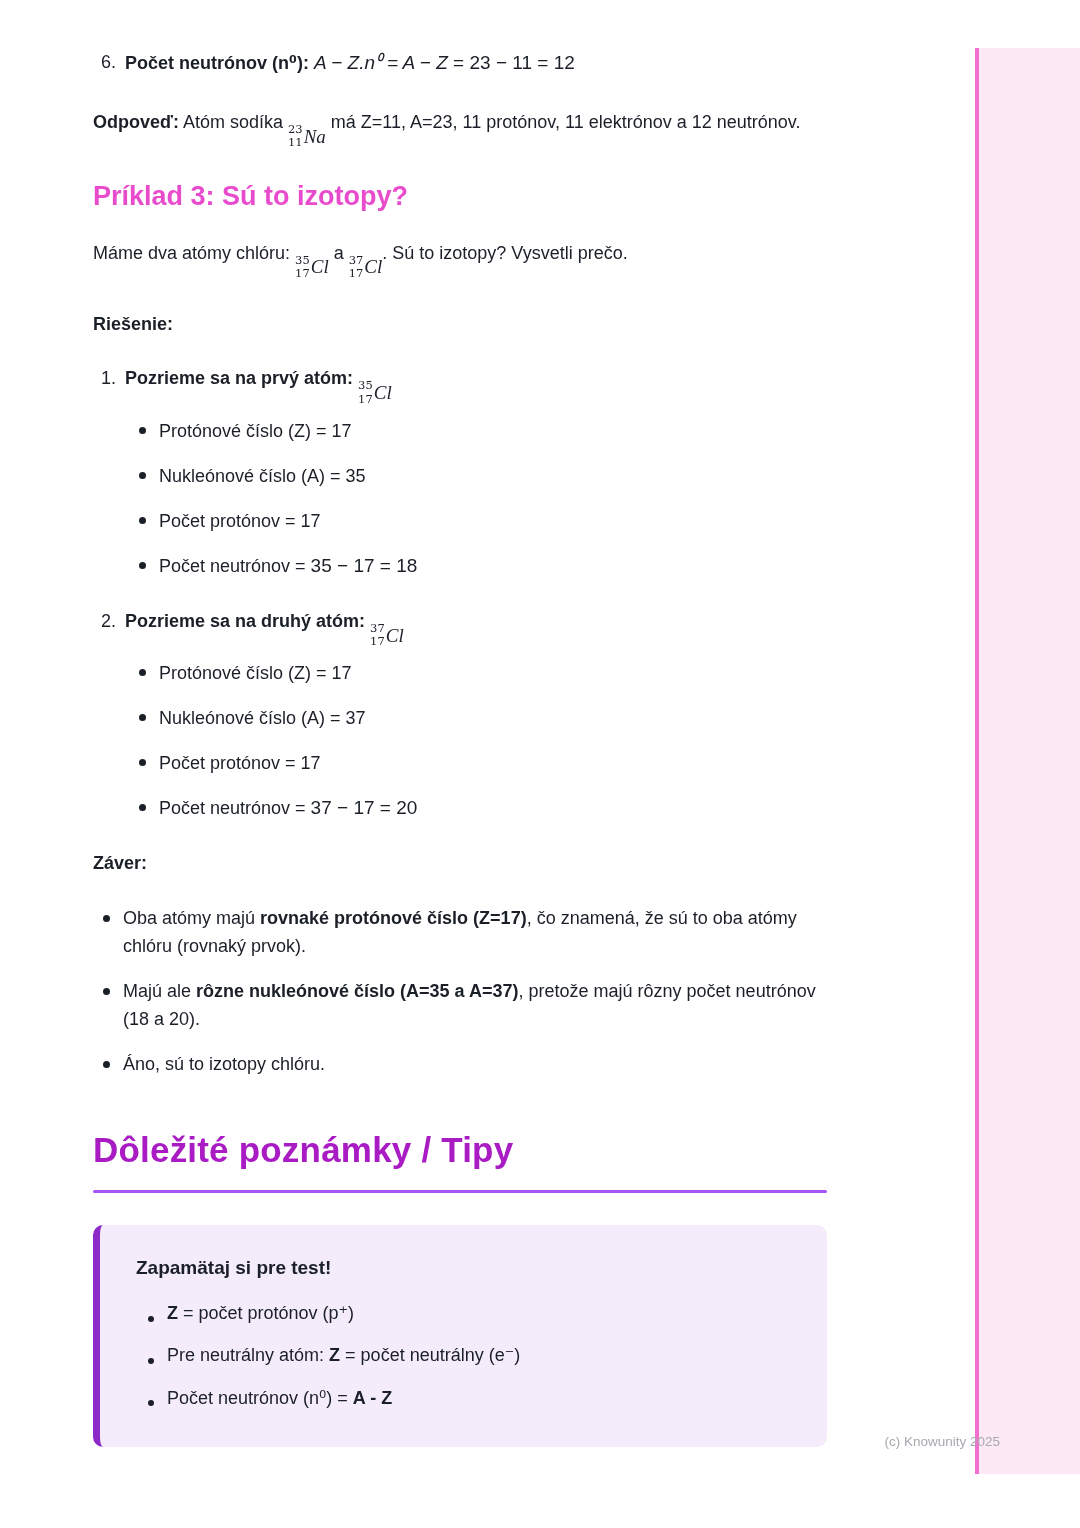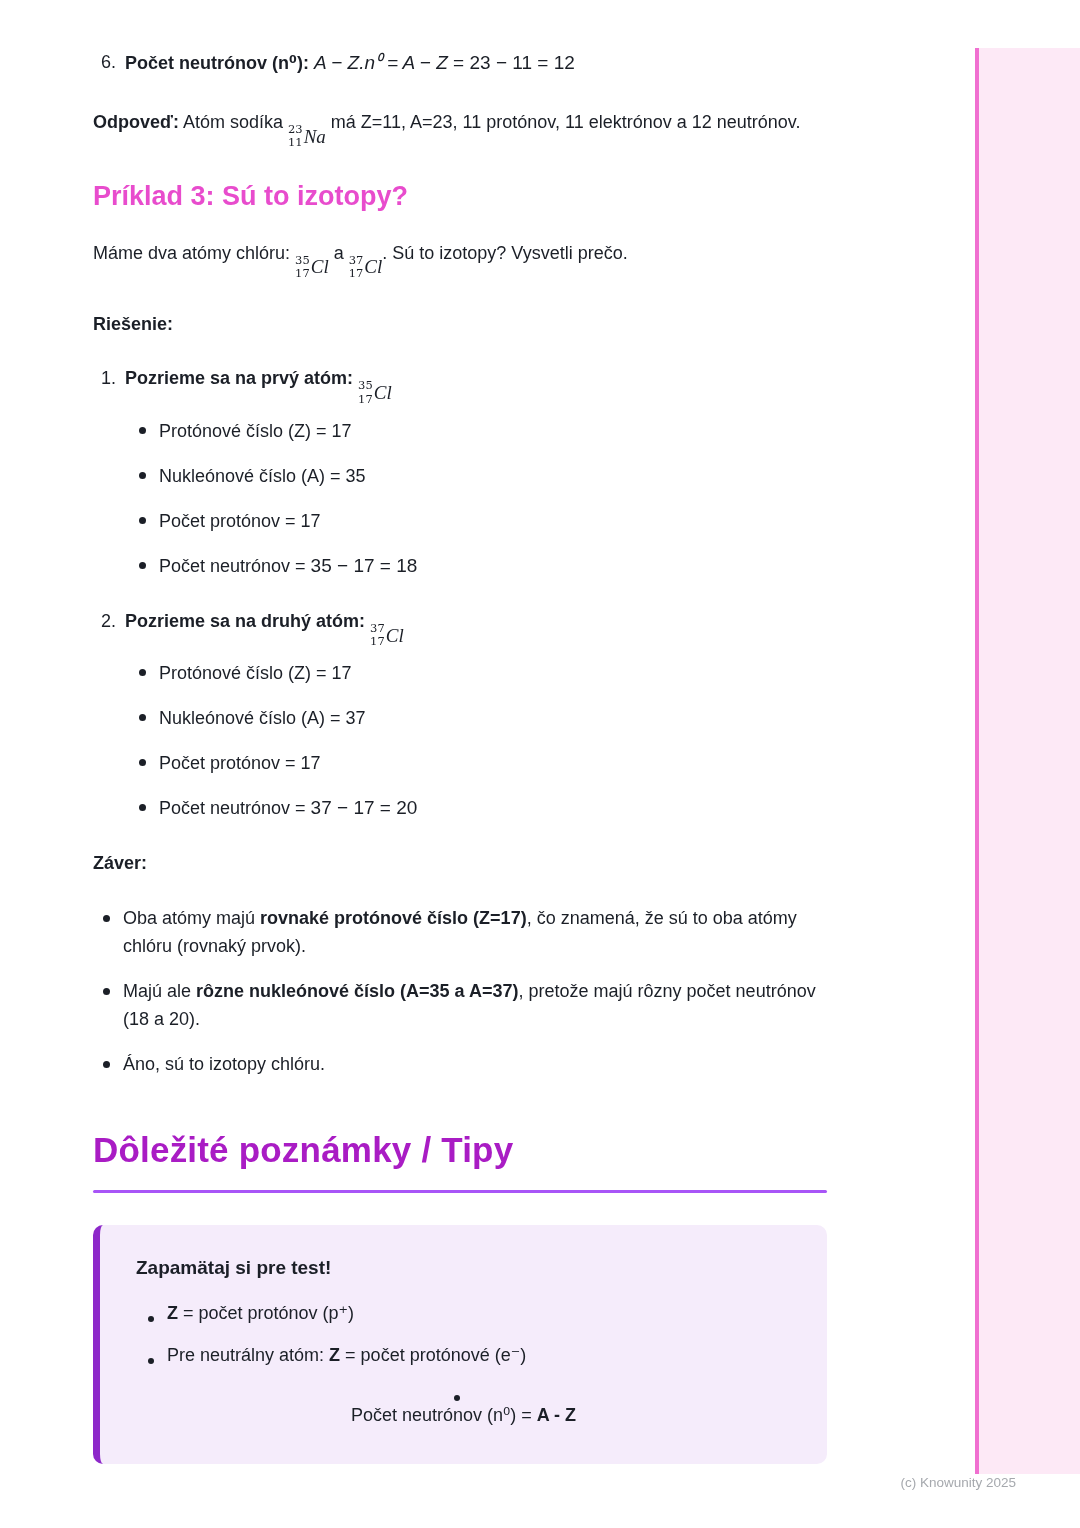--- a/index.html
+++ b/index.html
@@ -93,41 +93,40 @@
 
   .callout {
     margin-top: 32px;
     background: var(--callout_bg, #f5ecfb);
     border-left: 7px solid var(--callout_border, #8d28c9);
     border-radius: 10px;
     padding: 28px 48px 34px 36px;
   }
   .callout-title { font-weight: 700; font-size: 19px; margin: 0 0 16px 0; }
   .callout .uli { padding-left: 12px; margin-bottom: 14px; align-items: center; }
-  .callout .uli:last-child { margin-bottom: 1px; flex-direction: column; }
+  .callout .uli:last-child { margin-bottom: 1px; }
   .callout .dot { width: 6px; height: 6px; margin-top: 11px; }
 
   .edge-strip {
     position: absolute;
     left: 975px;
     top: 48px;
     width: 105px;
     height: 1426px;
     background: var(--edge_strip_bg, #fde9f6);
     border-left: 4px solid var(--edge_strip_line, #f06fd0);
   }
 
   .copyright {
     position: absolute;
     top: 1434px;
-    right: 64px;
+    right: 80px;
     font-size: 13.5px;
     color: var(--muted, #a6a9ae);
     z-index: 2;
-    margin-top: 41px;
   }
 </style>
 </head>
 <body>
 
 <div class="page">
   <div class="content">
 
     <div class="oli">
       <span class="oli-num">6.</span>
@@ -244,21 +243,21 @@
 
     <div class="callout">
       <p class="callout-title">Zapamätaj si pre test!</p>
       <div class="ul">
         <div class="uli">
             <span class="dot"></span>
             <div class="uli-body"><span></span><strong>Z</strong><span> = počet protónov (p⁺)</span></div>
           </div>
         <div class="uli">
             <span class="dot"></span>
-            <div class="uli-body"><span>Pre neutrálny atóm: </span><strong>Z</strong><span> = počet protónové (e⁻)</span></div>
+            <div class="uli-body"><span>Pre neutrálny atóm: </span><strong>Z</strong><span> = počet neutrálny (e⁻)</span></div>
           </div>
         <div class="uli">
             <span class="dot"></span>
             <div class="uli-body"><span>Počet neutrónov (n⁰) = </span><strong>A - Z</strong><span></span></div>
           </div>
       </div>
     </div>
 
   </div>
 

